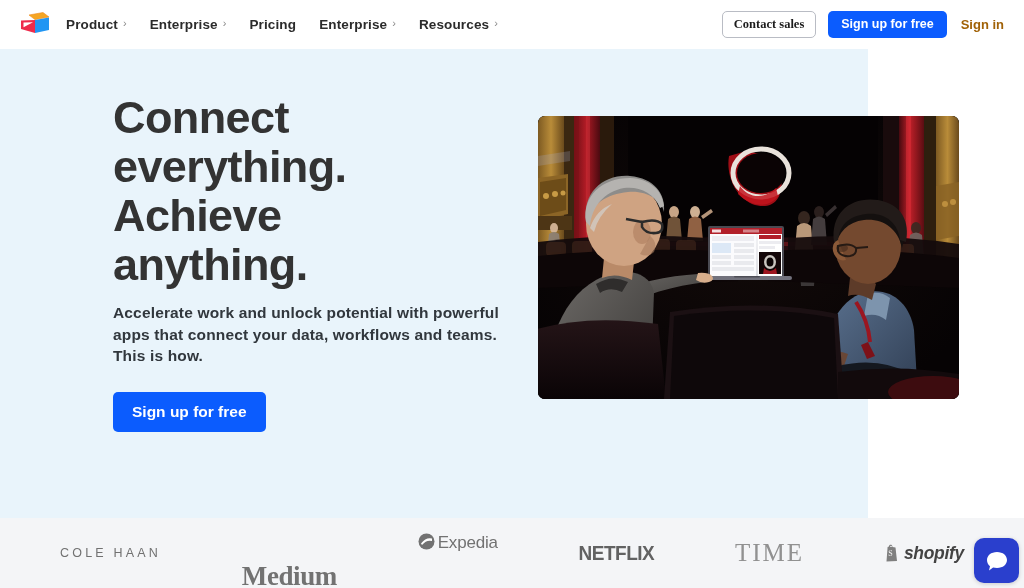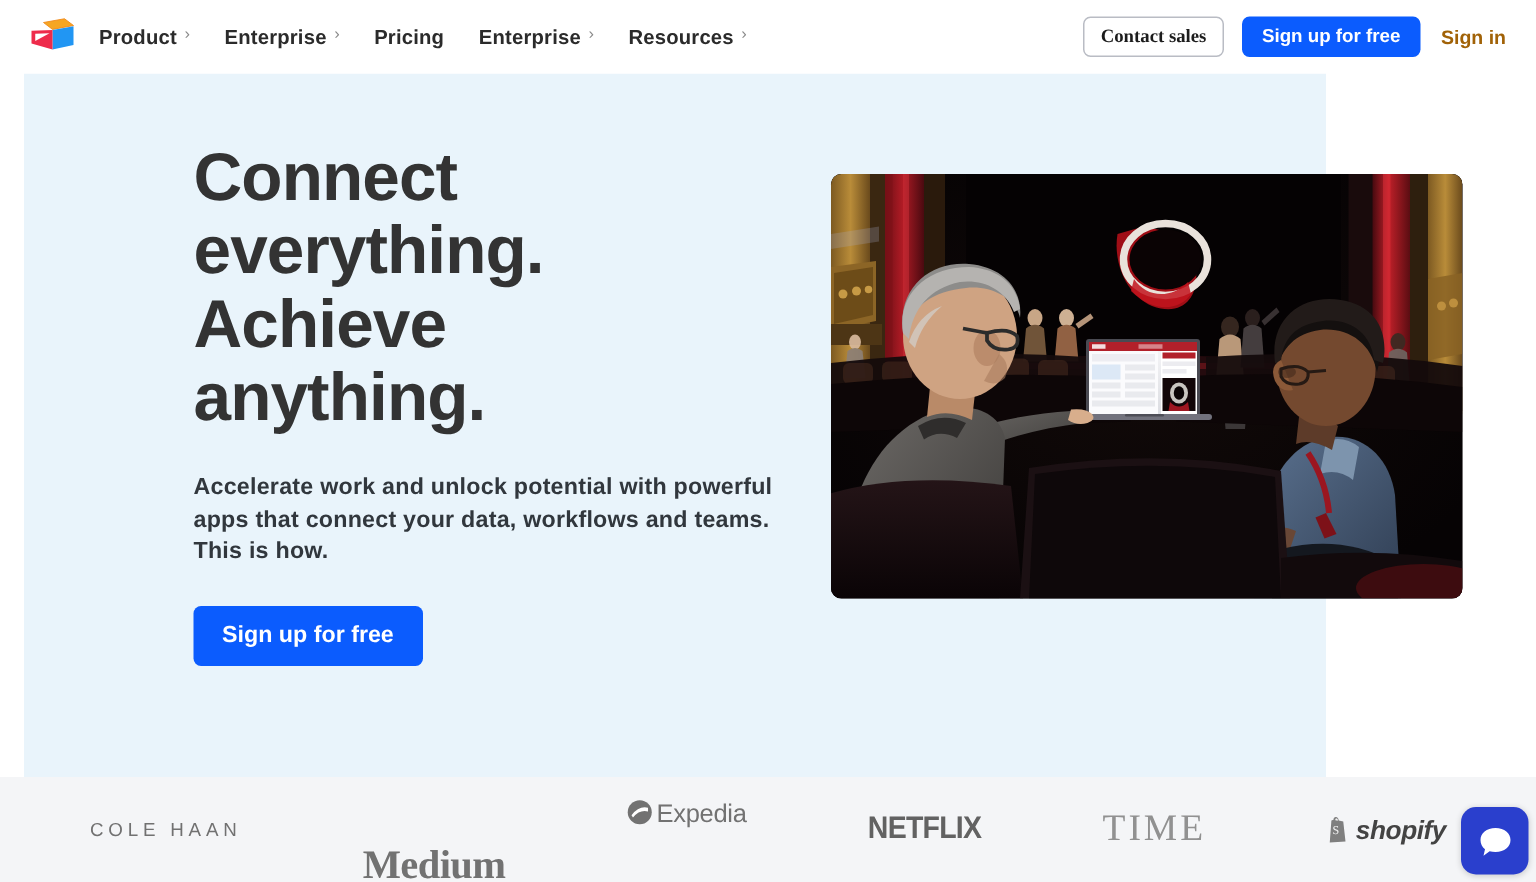--- a/index.html
+++ b/index.html
@@ -118,21 +118,21 @@
     font-weight: 700;
     color: #a16207;
     cursor: pointer;
     padding: 4px 2px;
   }
 
   
   .hero {
     position: absolute;
     top: 49px;
-    left: 16px;
+    left: 0;
     width: 868px;
     height: 469px;
     background: #e9f4fb;
   }
 
   .hero-left {
     position: absolute;
     left: 113px;
     top: 44px;
     width: 400px;
@@ -140,21 +140,21 @@
 
   .headline {
     font-size: 45px;
     line-height: 49px;
     font-weight: 700;
     color: #333333;
     letter-spacing: -0.6px;
   }
 
   .subhead {
-    margin-top: 25px;
+    margin-top: 13px;
     font-size: 15.5px;
     line-height: 21.5px;
     font-weight: 600;
     color: #31373d;
     width: 390px;
     letter-spacing: 0.01em;
   }
 
   .btn-primary-lg {
     margin-top: 25px;

